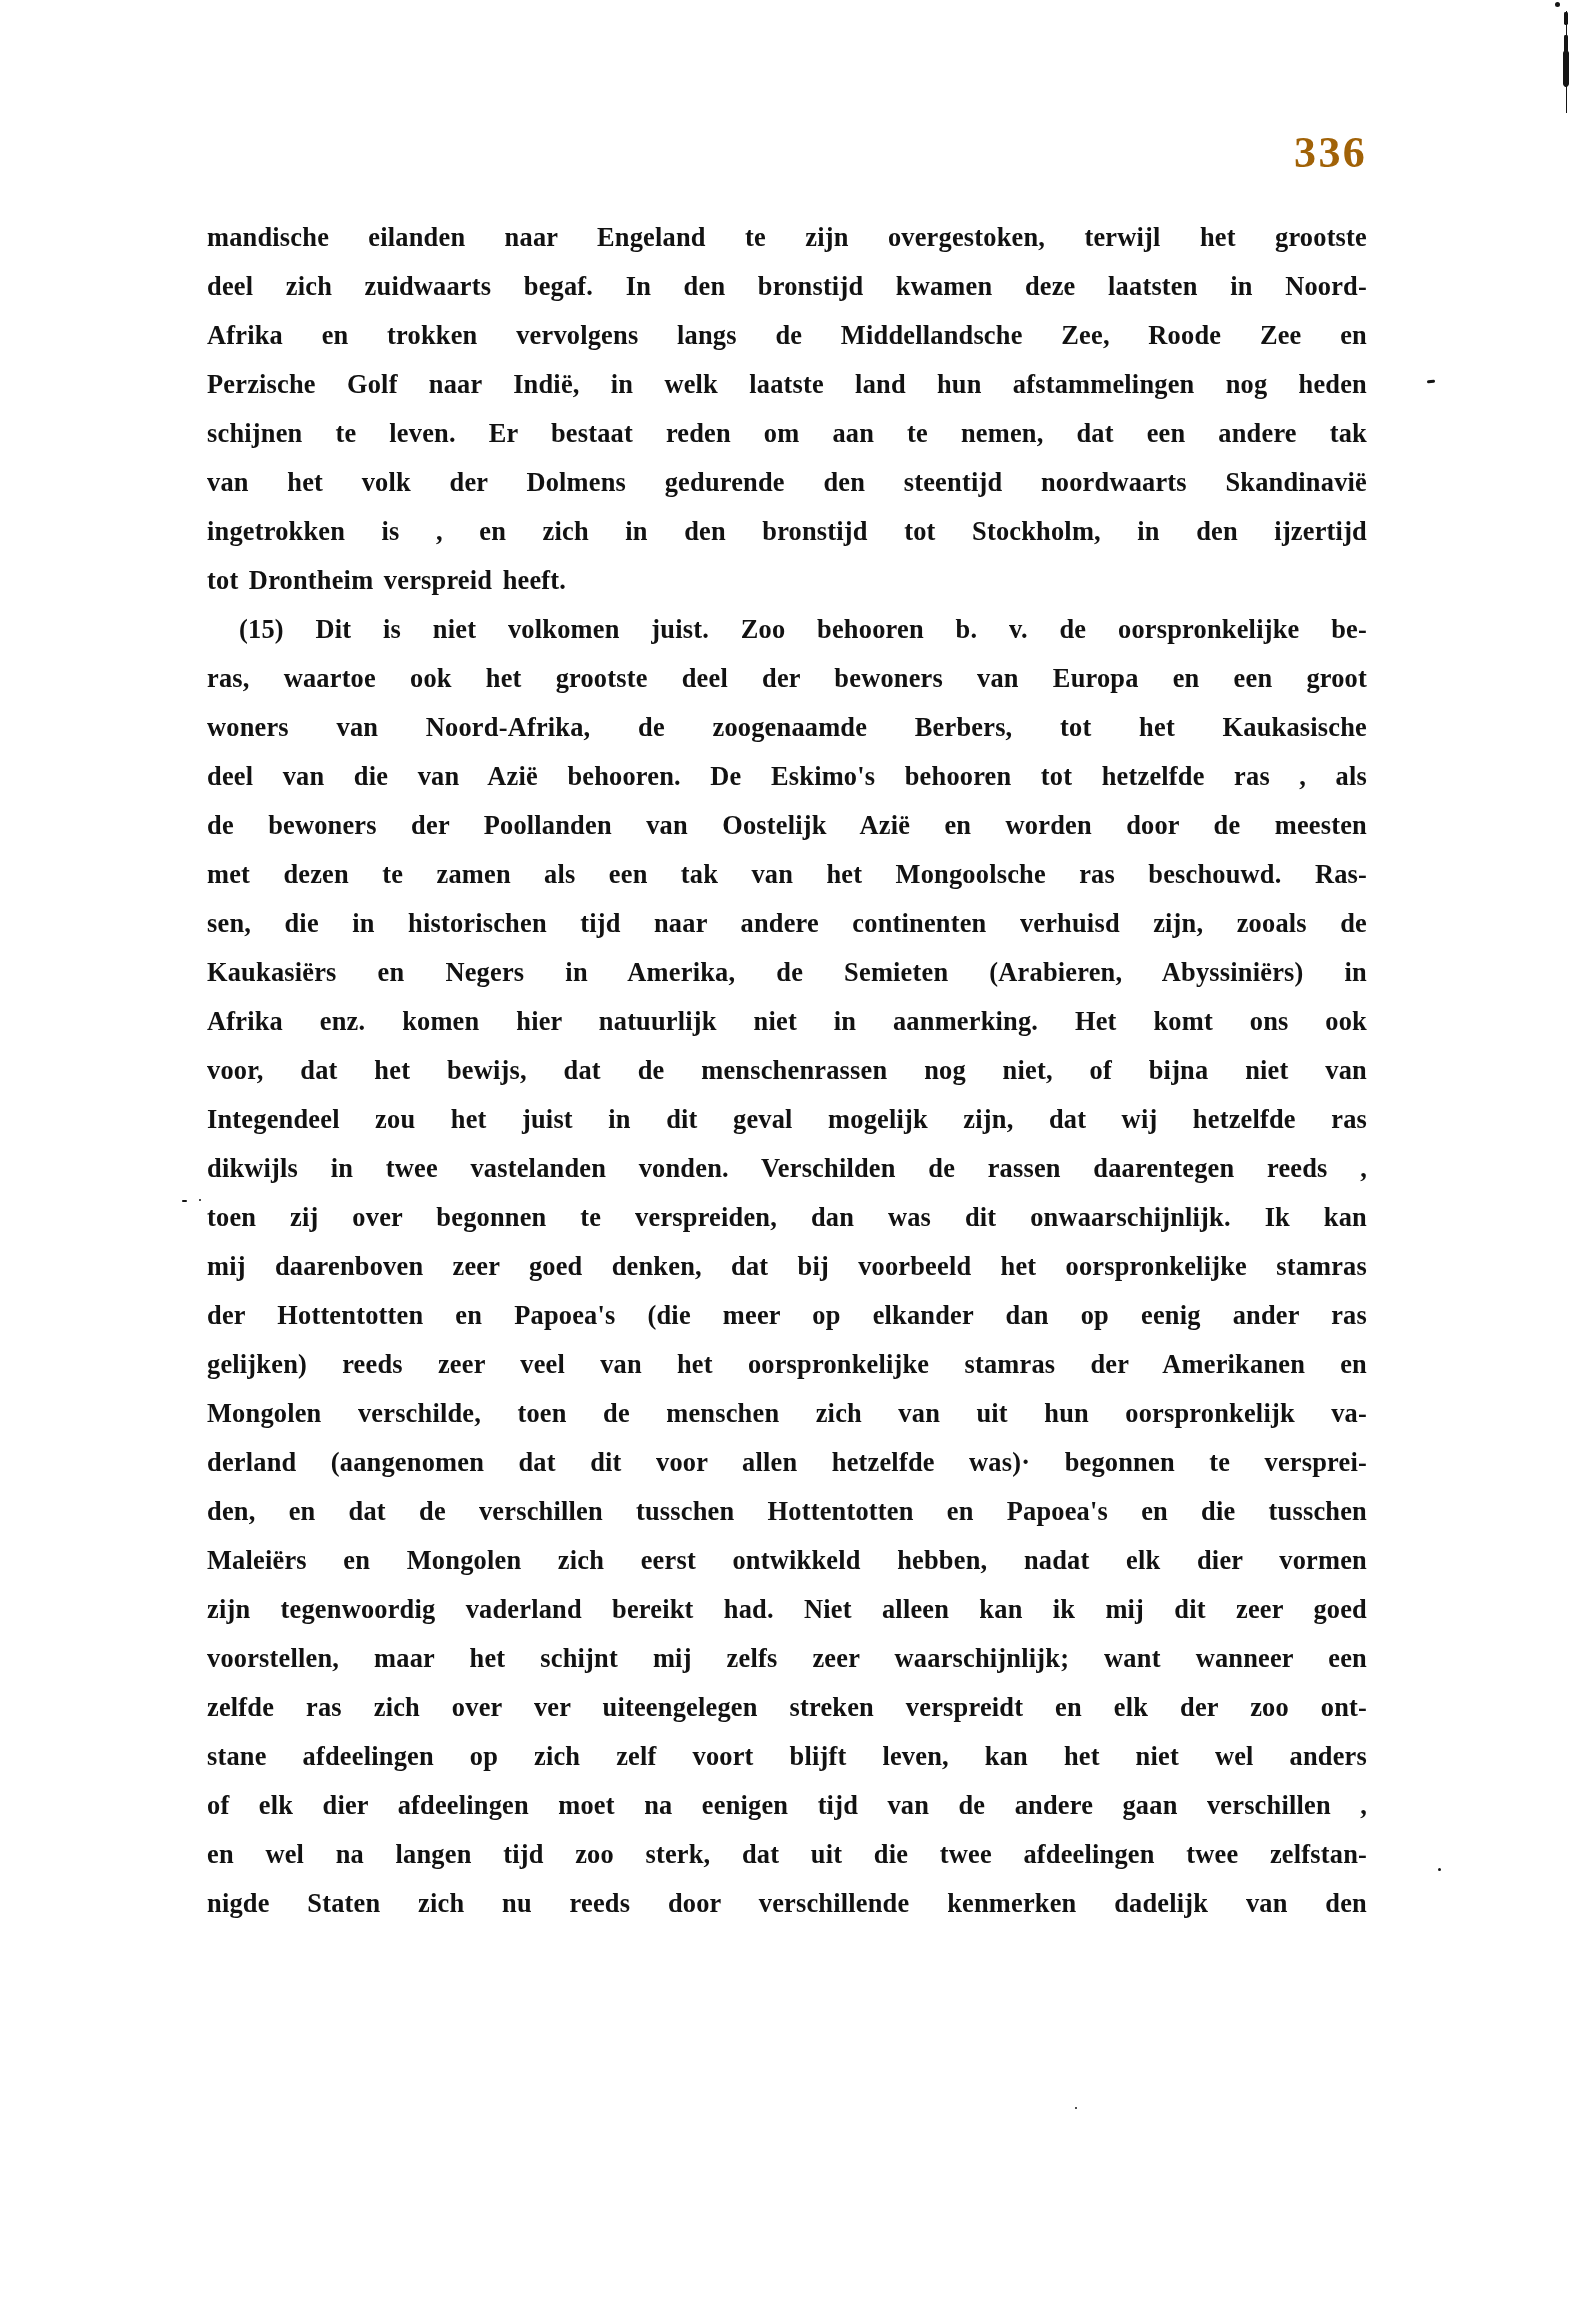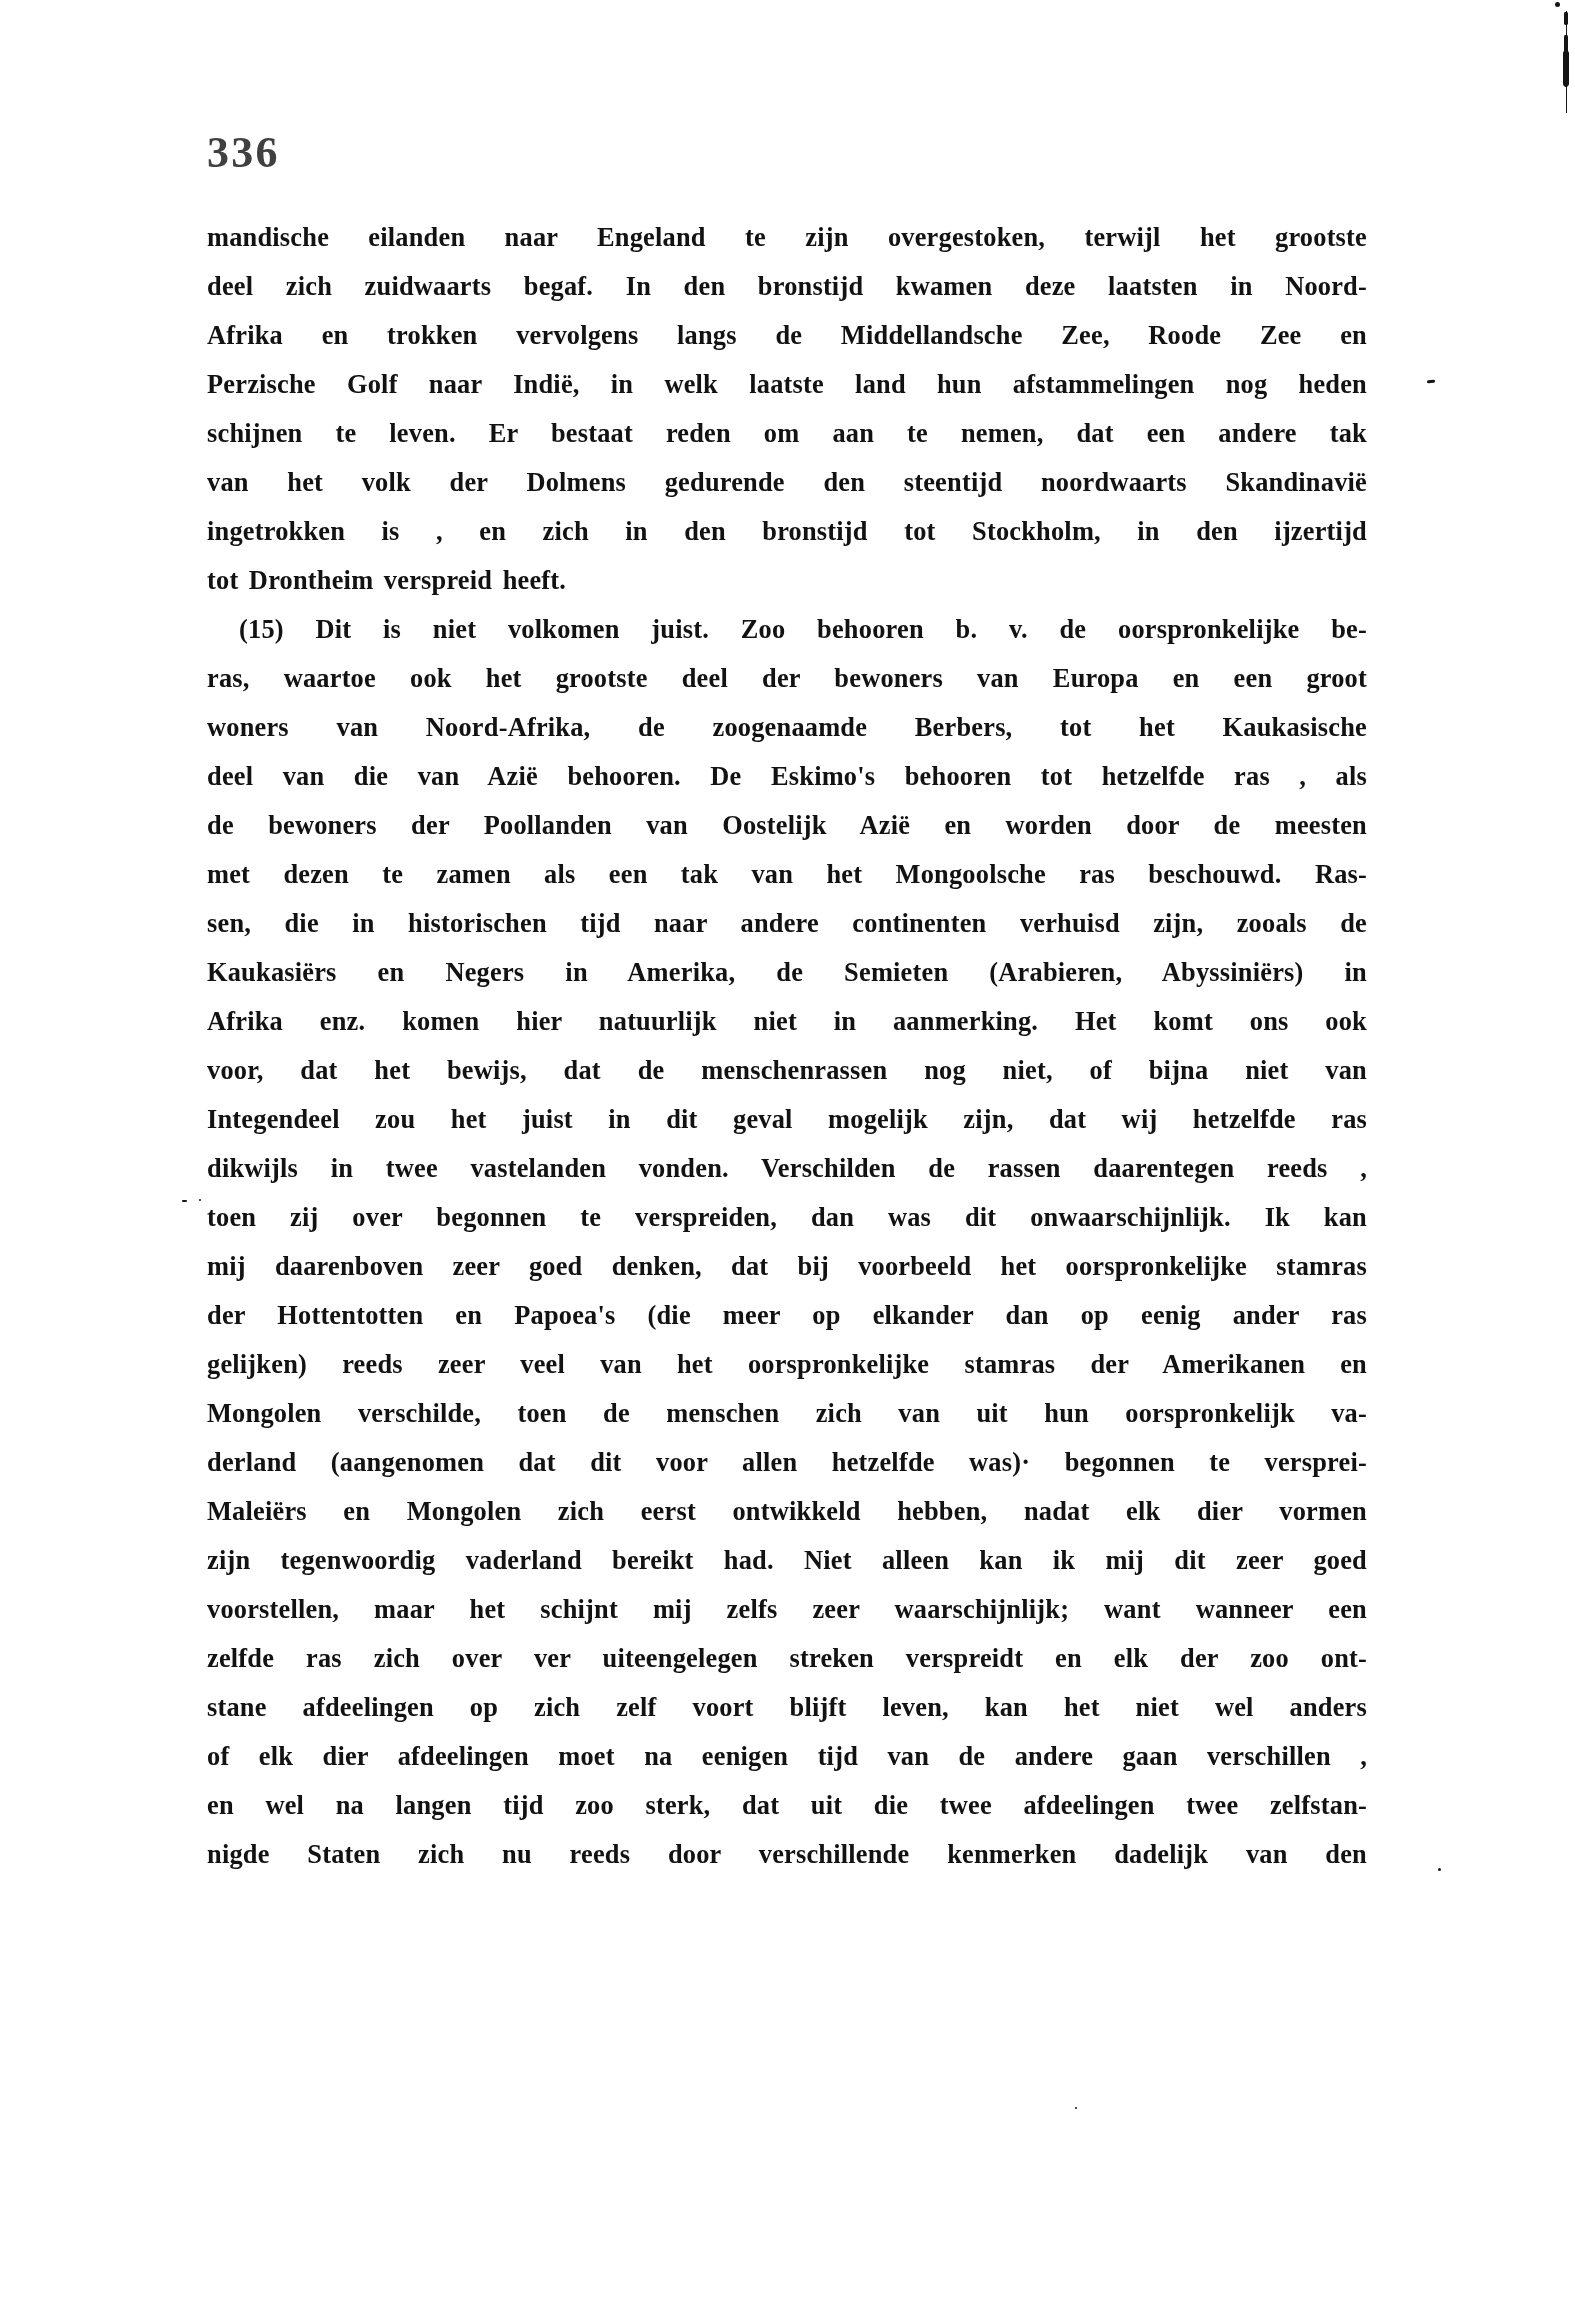--- a/index.html
+++ b/index.html
@@ -18,26 +18,26 @@
     position: absolute;
     inset: 0;
     background: #ffffff;
     overflow: hidden;
   }
   .page-number {
     position: absolute;
     top: 131px;
     left: 207px;
     width: 1160px;
-    text-align: left;
+    text-align: right;
     font-size: 44px;
     line-height: 44px;
     font-weight: 700;
     letter-spacing: 2.3px;
-    color: #404040;
+    color: #a16207;
   }
   .text-block {
     position: absolute;
     top: 213px;
     left: 207px;
     width: 1160px;
     font-size: 26.4px;
     font-weight: 700;
     color: #121212;
   }
@@ -100,20 +100,21 @@
       <div class="line">Afrika enz. komen hier natuurlijk niet in aanmerking. Het komt ons ook</div>
       <div class="line">voor, dat het bewijs, dat de menschenrassen nog niet, of bijna niet van</div>
       <div class="line">Integendeel zou het juist in dit geval mogelijk zijn, dat wij hetzelfde ras</div>
       <div class="line">dikwijls in twee vastelanden vonden. Verschilden de rassen daarentegen reeds ,</div>
       <div class="line">toen zij over begonnen te verspreiden, dan was dit onwaarschijnlijk. Ik kan</div>
       <div class="line">mij daarenboven zeer goed denken, dat bij voorbeeld het oorspronkelijke stamras</div>
       <div class="line">der Hottentotten en Papoea's (die meer op elkander dan op eenig ander ras</div>
       <div class="line">gelijken) reeds zeer veel van het oorspronkelijke stamras der Amerikanen en</div>
       <div class="line">Mongolen verschilde, toen de menschen zich van uit hun oorspronkelijk va-</div>
       <div class="line">derland (aangenomen dat dit voor allen hetzelfde was)· begonnen te versprei-</div>
+      <div class="line">den, en dat de verschillen tusschen Hottentotten en Papoea's en die tusschen</div>
       <div class="line">Maleiërs en Mongolen zich eerst ontwikkeld hebben, nadat elk dier vormen</div>
       <div class="line">zijn tegenwoordig vaderland bereikt had. Niet alleen kan ik mij dit zeer goed</div>
       <div class="line">voorstellen, maar het schijnt mij zelfs zeer waarschijnlijk; want wanneer een</div>
       <div class="line">zelfde ras zich over ver uiteengelegen streken verspreidt en elk der zoo ont-</div>
       <div class="line">stane afdeelingen op zich zelf voort blijft leven, kan het niet wel anders</div>
       <div class="line">of elk dier afdeelingen moet na eenigen tijd van de andere gaan verschillen ,</div>
       <div class="line">en wel na langen tijd zoo sterk, dat uit die twee afdeelingen twee zelfstan-</div>
       <div class="line">nigde Staten zich nu reeds door verschillende kenmerken dadelijk van den</div>
     </div>
 

